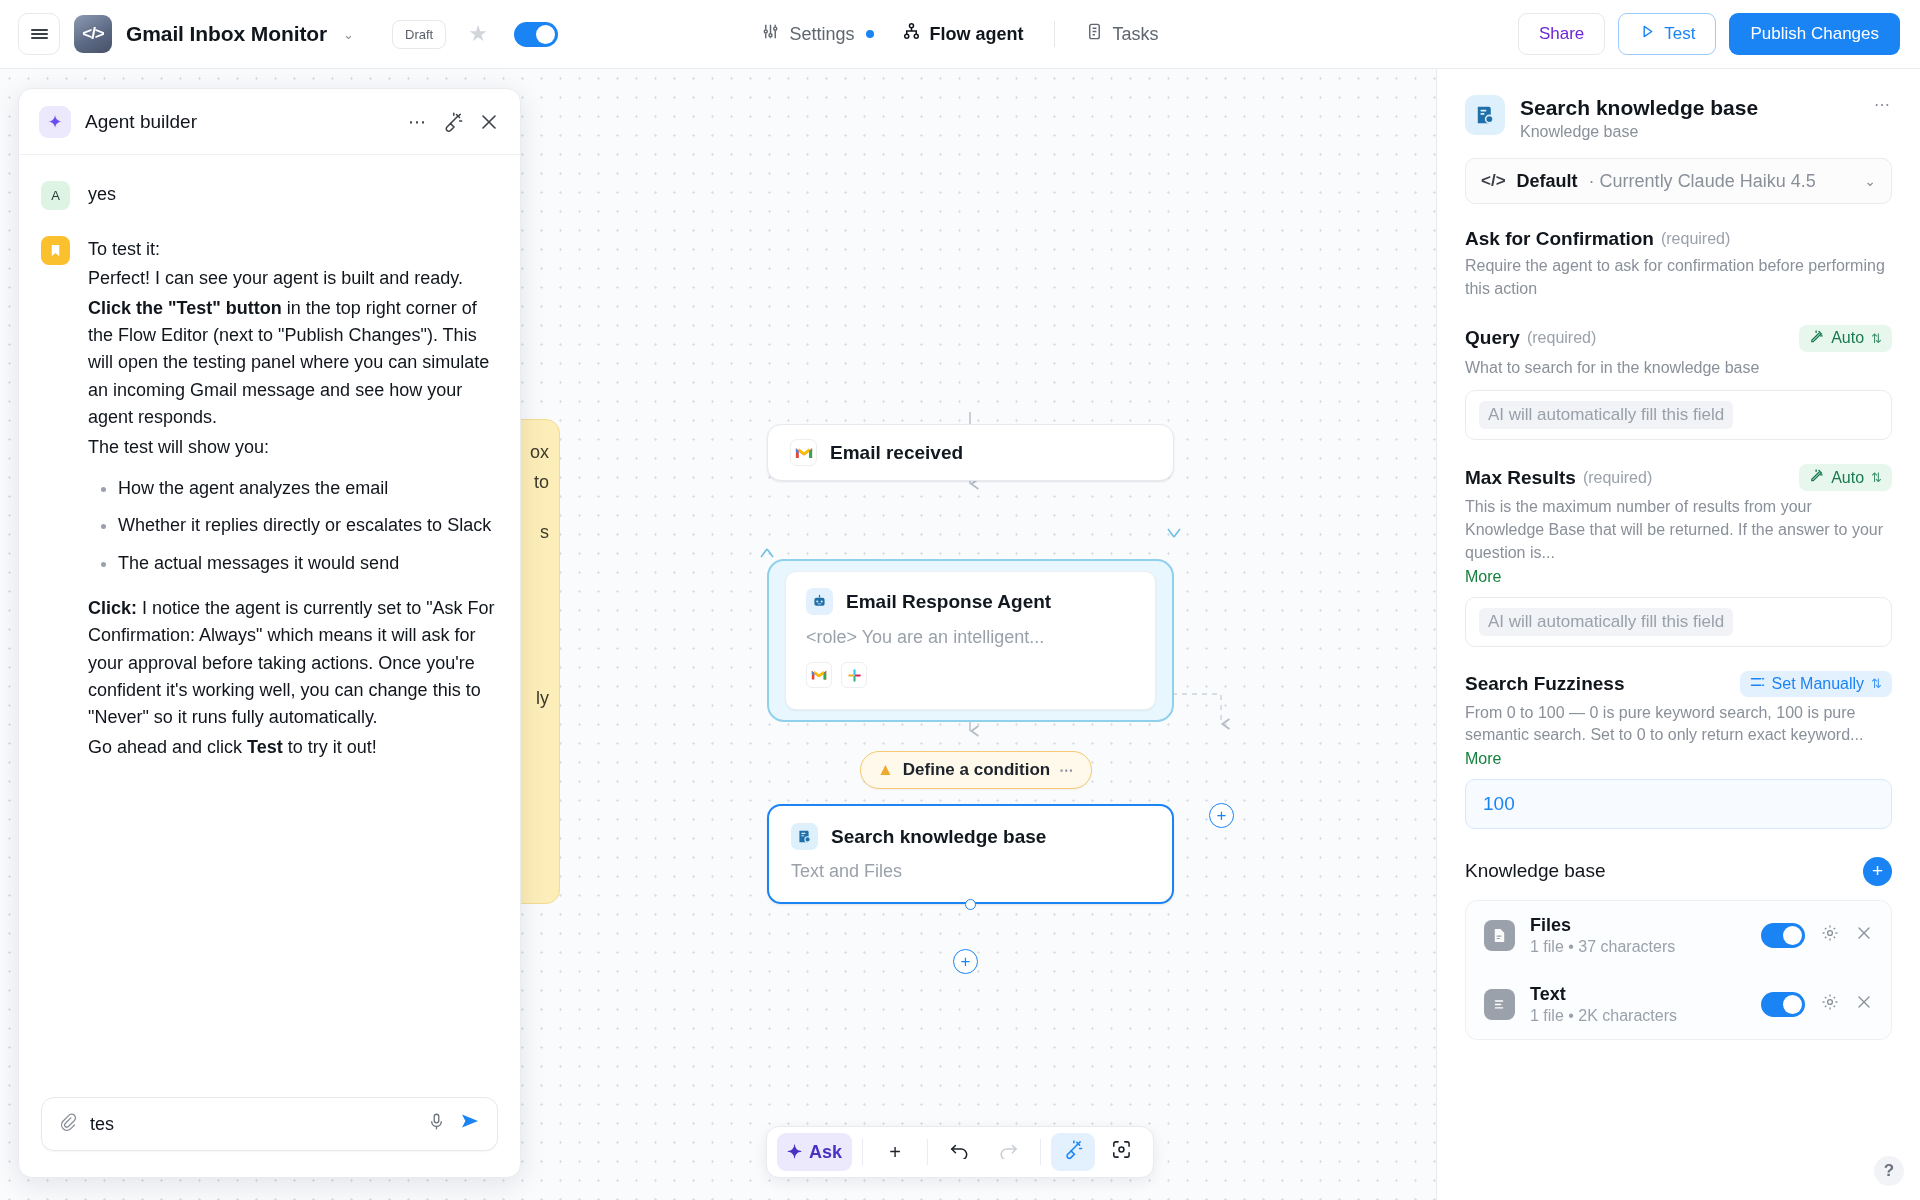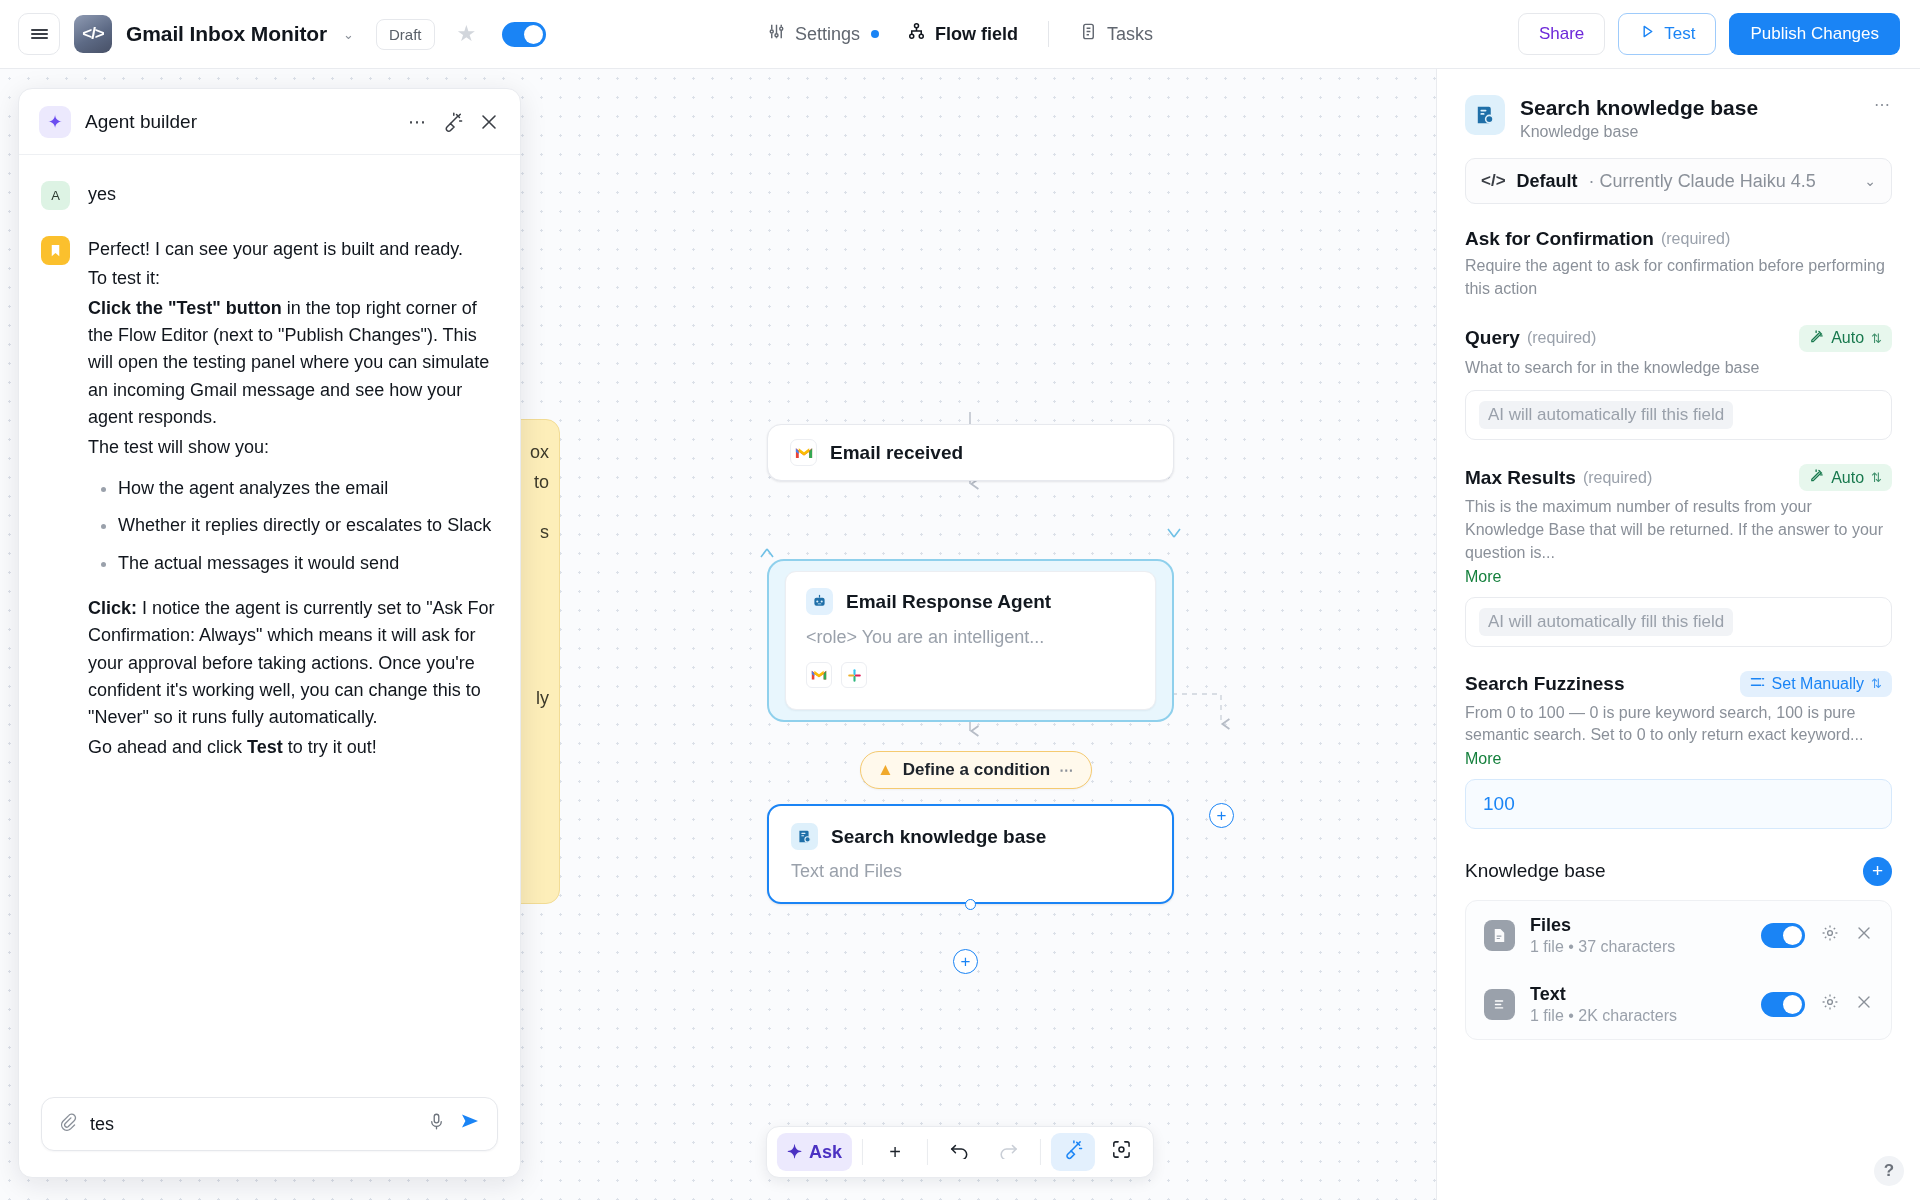--- a/index.html
+++ b/index.html
@@ -28,21 +28,21 @@
   .app-badge {
     width: 38px; height: 38px; border-radius: 9px;
     background: linear-gradient(150deg,#8f9bb3,#5d6a85 55%, #475066);
     display: flex; align-items: center; justify-content: center;
     color: #fff; font-size: 17px; font-weight: 700; letter-spacing: -1px;
   }
   .proj-title { font-size: 21px; font-weight: 700; color: #11161d; letter-spacing: -0.1px; }
   .chev { color: #8a9099; font-size: 13px; margin-left: 2px; }
   .draft-chip {
     border: 1px solid #e6e8ec; border-radius: 8px; padding: 6px 12px;
-    font-size: 15px; color: #5a6069; background: #fff; margin-left: 8px; text-align: center;
+    font-size: 13px; color: #5a6069; background: #fff; margin-left: 24px; text-align: center;
   }
   .star-icon { color: #d2d6dc; font-size: 22px; margin-left: 8px; cursor: pointer; }
   .toggle {
     width: 44px; height: 25px; border-radius: 20px; background: #1a84f5;
     position: relative; margin-left: 12px; cursor: pointer; flex: none;
   }
   .toggle::after {
     content: ""; position: absolute; top: 3px; right: 3px;
     width: 19px; height: 19px; border-radius: 50%; background: #fff;
   }
@@ -336,21 +336,21 @@
       </div>
       <div class="nav-item active">
         <span>
           <svg width="19" height="19" viewBox="0 0 20 20" fill="none" stroke="#11161d" stroke-width="1.6">
             <circle cx="10" cy="4" r="2.1"></circle>
               <circle cx="5" cy="15" r="2.1"></circle>
               <circle cx="15" cy="15" r="2.1"></circle>
             <path d="M10 6.2v3.3M5 12.9V9.5h10v3.4"></path>
           </svg>
         </span>
-        <span>Flow field</span>
+        <span>Flow agent</span>
       </div>
       <div class="nav-sep"></div>
       <div class="nav-item">
         <span>
           <svg width="19" height="19" viewBox="0 0 20 20" fill="none" stroke="#60666f" stroke-width="1.5">
             <rect x="5" y="2.5" width="10" height="15" rx="2"></rect>
               <path d="M8 6.5h4M8 10h4M8 13.5h2.5"></path>
           </svg>
         </span>
         <span>Tasks</span>
@@ -556,22 +556,22 @@
         <div class="msg-body">yes</div>
       </div>
 
       <div class="msg">
         <div class="av av-ai">
           <svg width="15" height="15" viewBox="0 0 16 16" fill="#fff">
             <path d="M4 2h8v12l-4-3.4L4 14z"></path>
           </svg>
         </div>
         <div class="msg-body">
+          <p>To test it:</p>
           <p>Perfect! I can see your agent is built and ready.</p>
-          <p>To test it:</p>
           <p>
             <b>Click the "Test" button</b><span> in the top right corner of the Flow Editor (next to "Publish Changes"). This will open the testing panel where you can simulate an incoming Gmail message and see how your agent responds.</span>
           </p>
           <p>The test will show you:</p>
           <ul>
             <li>How the agent analyzes the email</li>
             <li>Whether it replies directly or escalates to Slack</li>
             <li>The actual messages it would send</li>
           </ul>
           <p>

